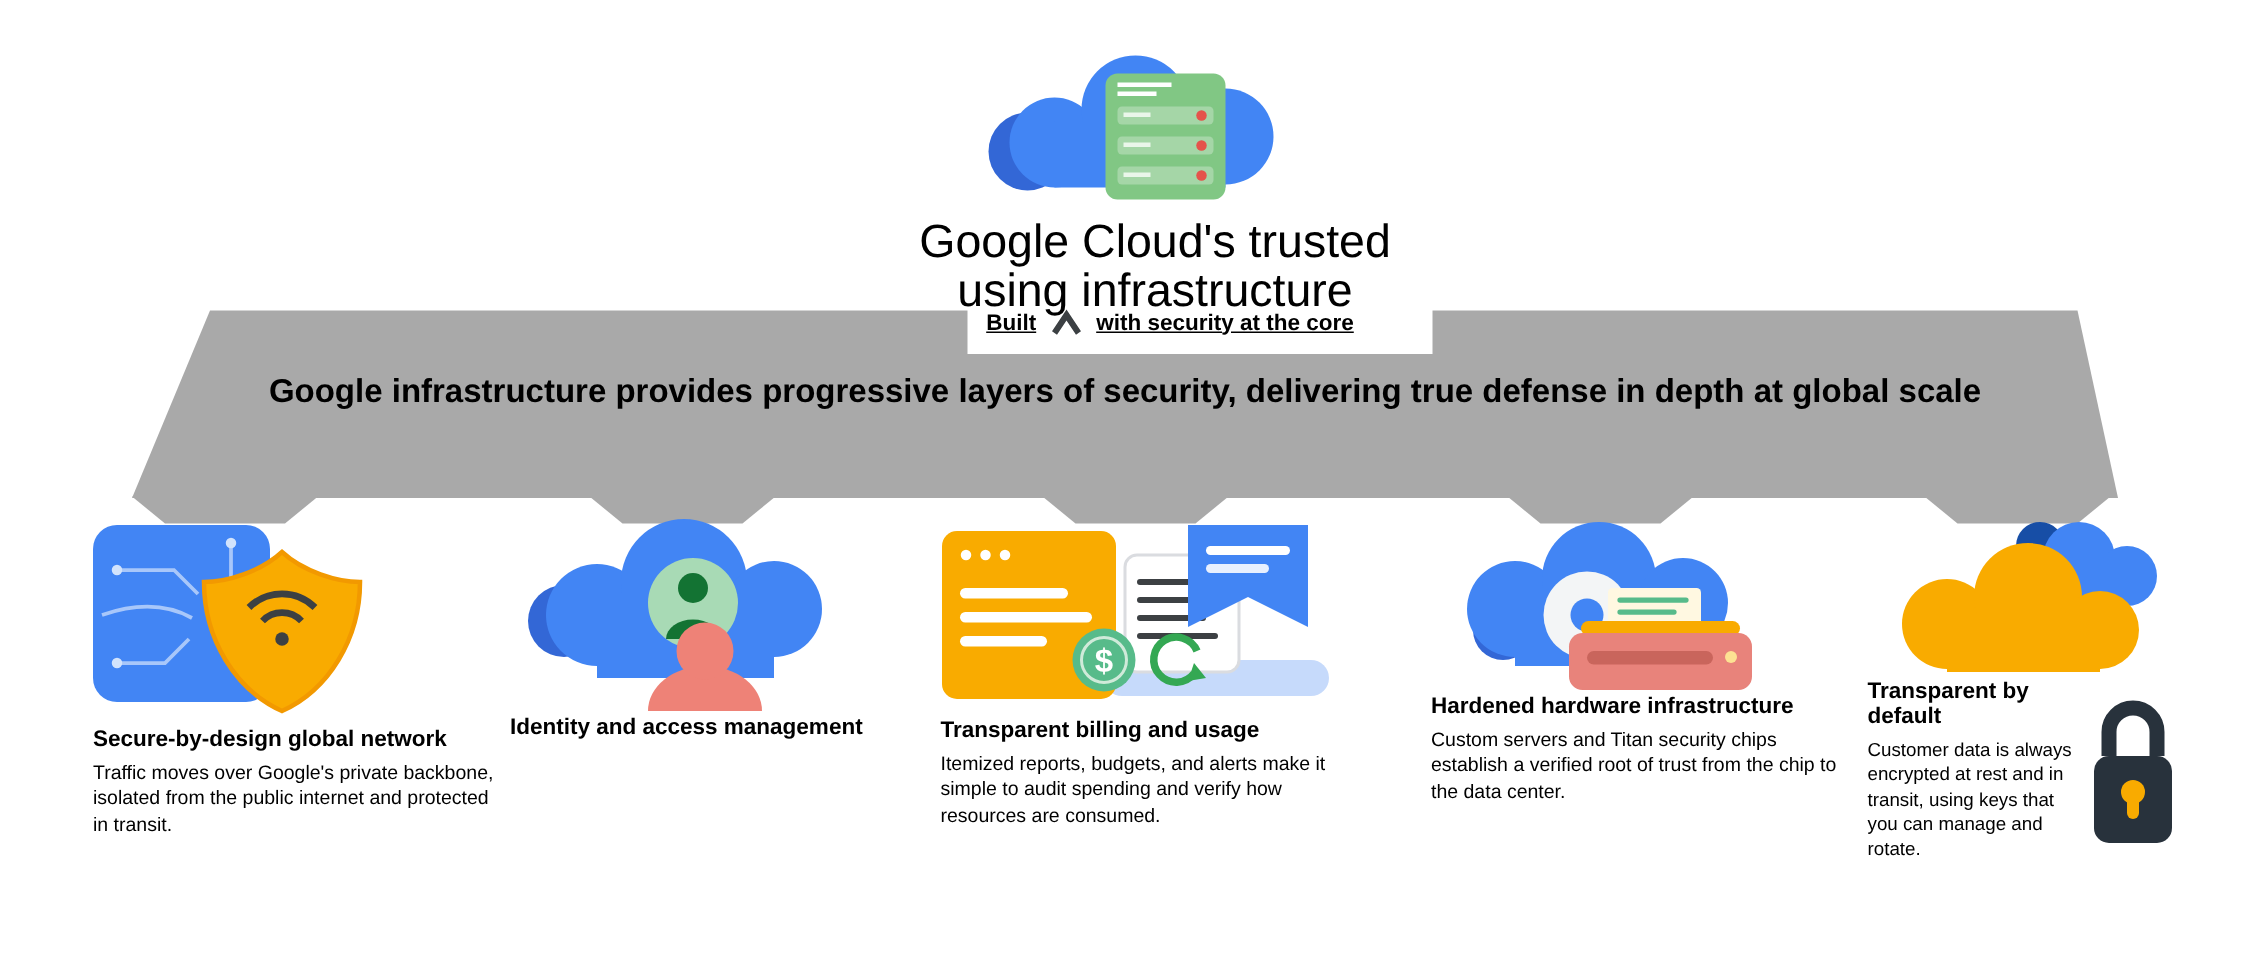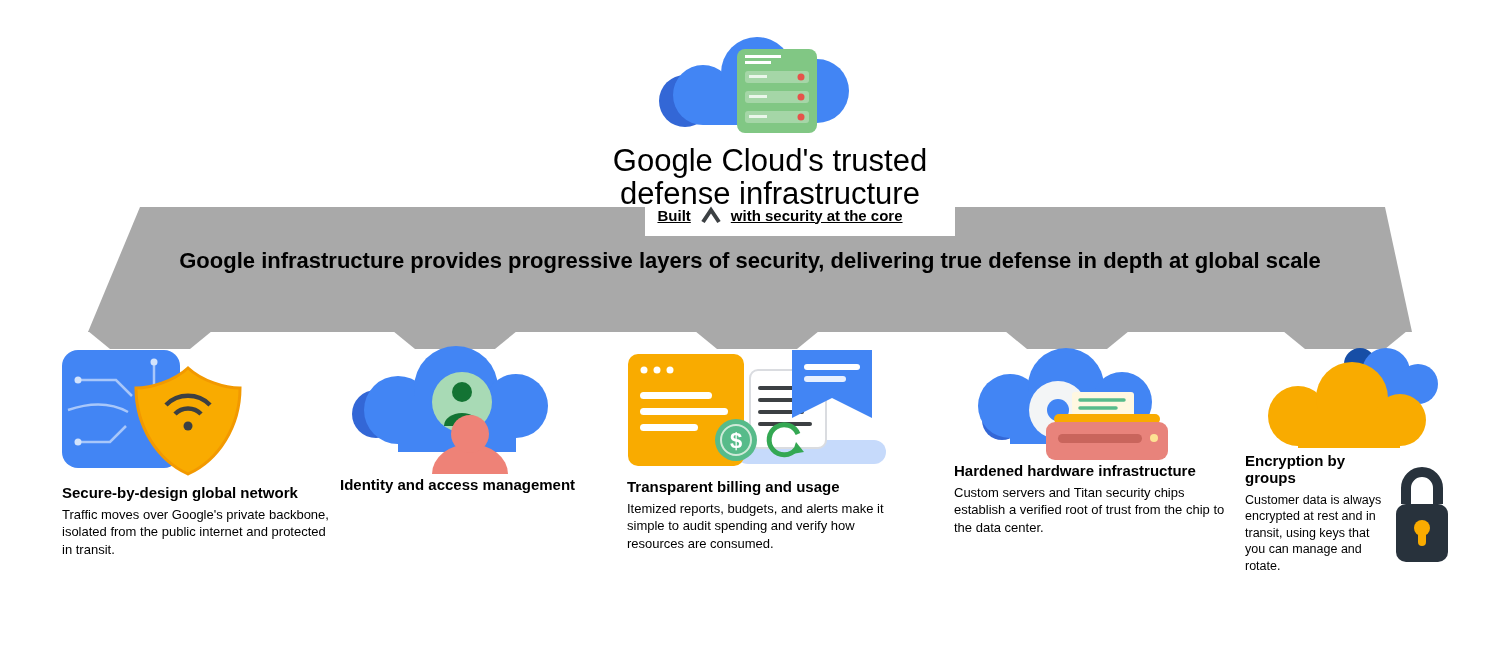--- a/index.html
+++ b/index.html
@@ -51,21 +51,21 @@
       <circle cx="156" cy="64" r="3.5" fill="#E5534B"></circle>
       <rect x="104" y="62" width="18" height="3" fill="#EAF6EA"></rect>
       <rect x="100" y="78" width="64" height="12" rx="3" fill="#A5D6A7"></rect>
       <circle cx="156" cy="84" r="3.5" fill="#E5534B"></circle>
       <rect x="104" y="82" width="18" height="3" fill="#EAF6EA"></rect>
     </g>
   </svg>
 
   <div class="abs hero-title">
     <div>Google Cloud's trusted</div>
-    <div>defense infrastructure</div>
+    <div>using infrastructure</div>
   </div>
 
   <div class="abs hero-subtitle">
     <span>Built</span>
     <svg width="22" height="20" viewBox="0 0 22 20">
       <polyline points="3,17 11,5 19,17" fill="none" stroke="#3C4043" stroke-width="4"></polyline>
     </svg>
     <span>with security at the core</span>
   </div>
 
@@ -196,17 +196,17 @@
     <h3>Transparent billing and usage</h3>
     <p>Itemized reports, budgets, and alerts make it simple to audit spending and verify how resources are consumed.</p>
   </div>
 
   <div class="abs col-text" style="left:954px;top:462px;width:276px;">
     <h3>Hardened hardware infrastructure</h3>
     <p>Custom servers and Titan security chips establish a verified root of trust from the chip to the data center.</p>
   </div>
 
   <div class="abs col-text narrow" style="left:1245px;top:452px;width:146px;">
-    <h3>Encryption by groups</h3>
+    <h3>Transparent by default</h3>
     <p>Customer data is always encrypted at rest and in transit, using keys that you can manage and rotate.</p>
   </div>
 
 </div>
 
 </body></html>

